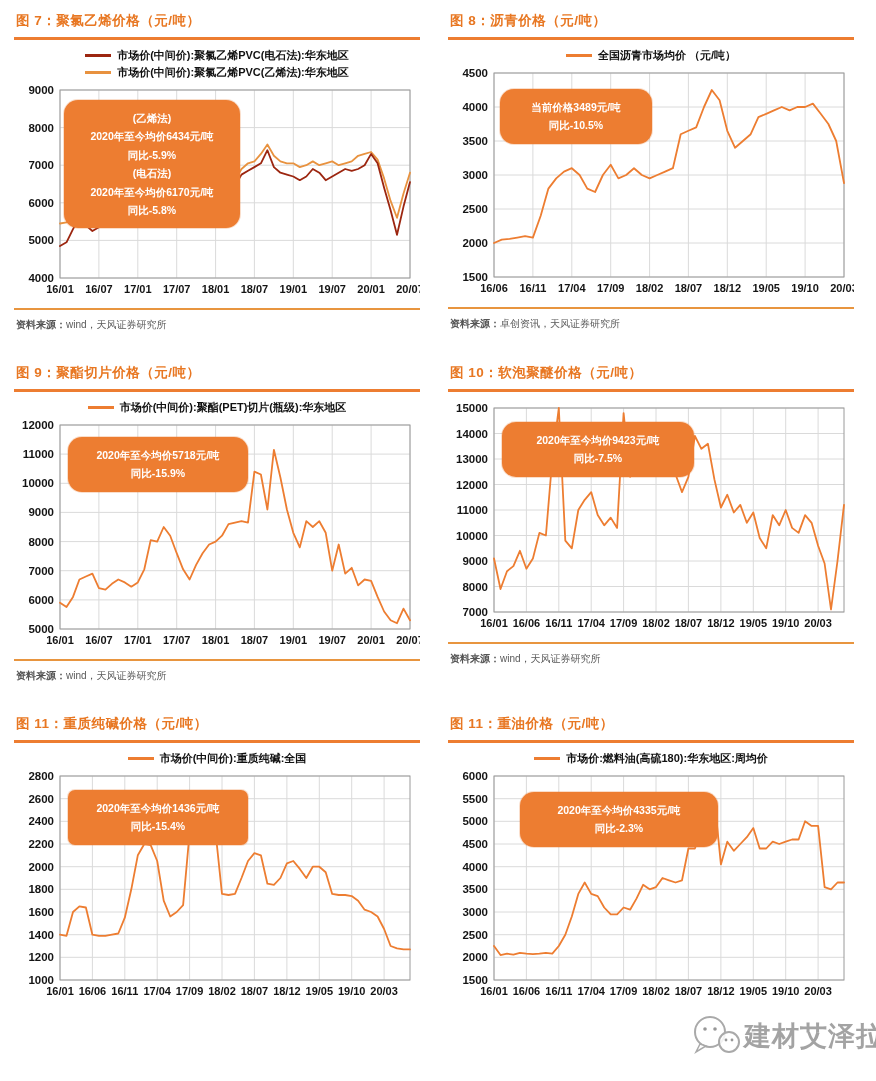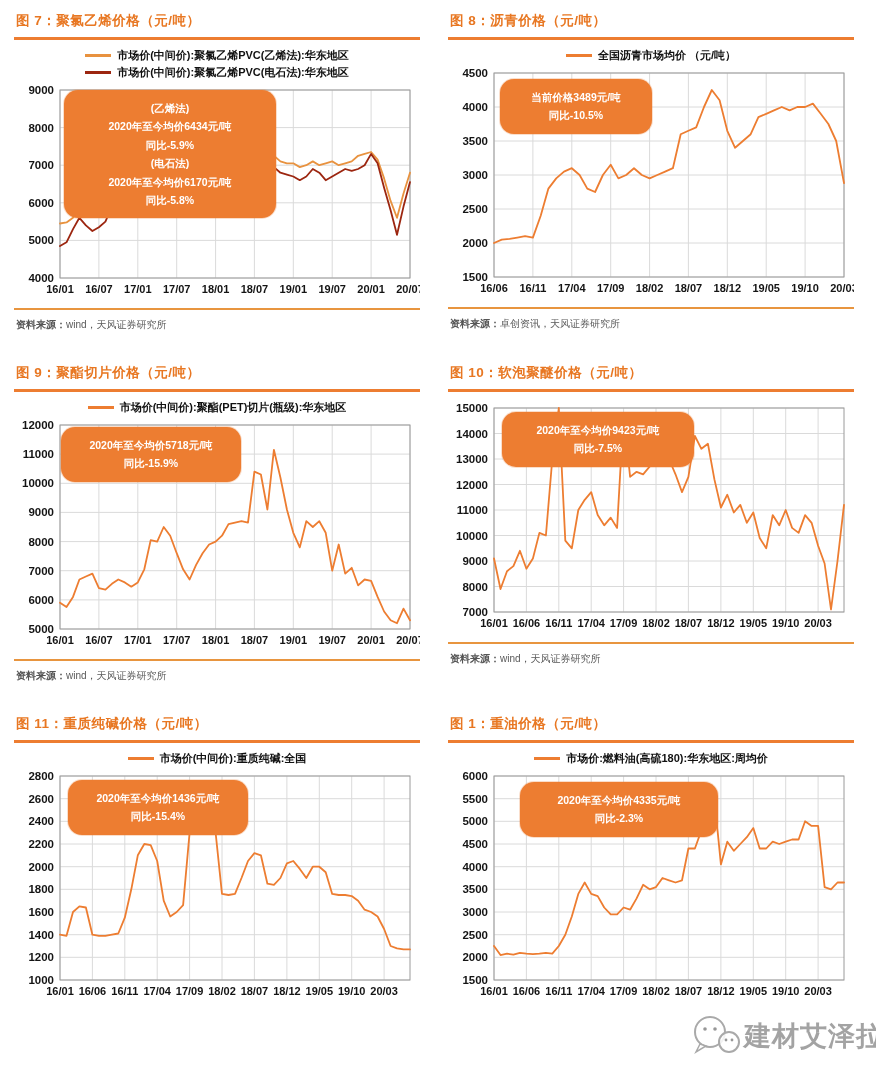--- a/index.html
+++ b/index.html
@@ -21,21 +21,21 @@
   .legend { display:flex; flex-direction:column; align-items:center; gap:2px; margin:2px 0 2px 0; }
   .legend-item { display:flex; align-items:center; }
   .legend-swatch { display:inline-block; width:26px; height:2.5px; margin-right:6px; }
   .legend-label { font-size:11px; font-weight:bold; color:#111; white-space:nowrap; }
   .chart-wrap { position:relative; }
   .ylab { font-family:"Liberation Sans",sans-serif; font-size:11.5px; font-weight:bold; fill:#141414; }
   .xlab { font-family:"Liberation Sans",sans-serif; font-size:11px; font-weight:bold; fill:#141414; }
   .callout {
     position:absolute; background:#ed7d31; border-radius:14px;
     color:#ffffff; font-weight:bold; font-size:10.5px; line-height:1.75;
-    text-align:center; padding:9px 8px; box-shadow:0 0 0 1px rgba(237,125,49,.25);
+    text-align:center; padding:9px 8px; box-shadow:0 0 0 1px rgba(237,125,49,.25);margin-top:10px;
   }
   .fig-source {
     border-top:2px solid #e8953f; margin-top:4px; padding:8px 2px 0 2px;
     font-size:10px; color:#595959;
   }
   .src-prefix { font-weight:bold; color:#555555; }
   .watermark {
     position:absolute; left:686px; top:1012px; display:flex; align-items:center;
     z-index:5; opacity:.9; pointer-events:none;
   }
@@ -47,26 +47,26 @@
 </head>
 <body>
 
 <div class="grid">
 
   <section class="figure">
     <h3 class="fig-title">图 7：聚氯乙烯价格（元/吨）</h3>
     <div class="fig-body">
       <div class="legend">
           <div class="legend-item">
+            <span class="legend-swatch" style="background: rgb(156, 38, 16);"></span>
+            <span class="legend-label">市场价(中间价):聚氯乙烯PVC(电石法):华东地区</span>
+          </div>
+          <div class="legend-item">
             <span class="legend-swatch" style="background: rgb(232, 146, 63);"></span>
             <span class="legend-label">市场价(中间价):聚氯乙烯PVC(乙烯法):华东地区</span>
-          </div>
-          <div class="legend-item">
-            <span class="legend-swatch" style="background: rgb(156, 38, 16);"></span>
-            <span class="legend-label">市场价(中间价):聚氯乙烯PVC(电石法):华东地区</span>
           </div>
         </div>
       <div class="chart-wrap">
         <svg class="chart" width="406" height="218">
             <line x1="46" y1="196.0" x2="396" y2="196.0" stroke="#dadada" stroke-width="1"></line>
             <text x="40" y="200" text-anchor="end" class="ylab">4000</text>
             <line x1="46" y1="158.4" x2="396" y2="158.4" stroke="#dadada" stroke-width="1"></line>
             <text x="40" y="162.4" text-anchor="end" class="ylab">5000</text>
             <line x1="46" y1="120.8" x2="396" y2="120.8" stroke="#dadada" stroke-width="1"></line>
             <text x="40" y="124.8" text-anchor="end" class="ylab">6000</text>
@@ -93,21 +93,21 @@
             <line x1="318.2" y1="8" x2="318.2" y2="196" stroke="#dadada" stroke-width="1"></line>
             <text x="318.2" y="211" text-anchor="middle" class="xlab">19/07</text>
             <line x1="357.1" y1="8" x2="357.1" y2="196" stroke="#dadada" stroke-width="1"></line>
             <text x="357.1" y="211" text-anchor="middle" class="xlab">20/01</text>
             <line x1="396.0" y1="8" x2="396.0" y2="196" stroke="#dadada" stroke-width="1"></line>
             <text x="396.0" y="211" text-anchor="middle" class="xlab">20/07</text>
             <rect x="46" y="8" width="350" height="188" fill="none" stroke="#9a9a9a" stroke-width="1"></rect>
             <polyline points="46.0,141.5 52.5,140.4 59.0,135.8 65.4,126.4 71.9,130.2 78.4,126.4 84.9,122.7 91.4,118.9 97.9,113.3 104.3,107.6 110.8,87.0 117.3,103.9 123.8,105.8 130.3,109.5 136.7,102.0 143.2,107.6 149.7,115.2 156.2,117.0 162.7,107.6 169.1,100.1 175.6,90.7 182.1,98.2 188.6,92.6 195.1,94.5 201.6,98.2 208.0,102.0 214.5,103.9 221.0,98.2 227.5,87.0 234.0,81.3 240.4,79.4 246.9,71.9 253.4,62.5 259.9,73.8 266.4,79.4 272.9,81.3 279.3,81.3 285.8,85.1 292.3,83.2 298.8,79.4 305.3,83.2 311.7,81.3 318.2,79.4 324.7,83.2 331.2,81.3 337.7,79.4 344.1,73.8 350.6,71.9 357.1,70.0 363.6,77.6 370.1,96.4 376.6,118.9 383.0,135.8 389.5,111.4 396.0,90.7" fill="none" stroke="#e8923f" stroke-width="1.8" stroke-linejoin="round" stroke-linecap="round"></polyline>
             <polyline points="46.0,164.0 52.5,160.3 59.0,147.1 65.4,135.8 71.9,143.4 78.4,149.0 84.9,145.2 91.4,139.6 97.9,124.6 104.3,115.2 110.8,83.2 117.3,111.4 123.8,115.2 130.3,118.9 136.7,107.6 143.2,115.2 149.7,122.7 156.2,126.4 162.7,115.2 169.1,103.9 175.6,87.0 182.1,103.9 188.6,96.4 195.1,100.1 201.6,105.8 208.0,111.4 214.5,113.3 221.0,103.9 227.5,92.6 234.0,88.8 240.4,85.1 246.9,81.3 253.4,68.2 259.9,85.1 266.4,90.7 272.9,92.6 279.3,94.5 285.8,98.2 292.3,94.5 298.8,87.0 305.3,90.7 311.7,98.2 318.2,94.5 324.7,90.7 331.2,87.0 337.7,88.8 344.1,87.0 350.6,83.2 357.1,71.9 363.6,81.3 370.1,105.8 376.6,128.3 383.0,152.8 389.5,124.6 396.0,100.1" fill="none" stroke="#9c2610" stroke-width="1.8" stroke-linejoin="round" stroke-linecap="round"></polyline>
           </svg>
-        <div class="callout" style="left: 50px; top: 8px; width: 212px;">
+        <div class="callout" style="left: 50px; top: 8px; width: 176px;">
             <div>(乙烯法)</div>
             <div>2020年至今均价6434元/吨</div>
             <div>同比-5.9%</div>
             <div>(电石法)</div>
             <div>2020年至今均价6170元/吨</div>
             <div>同比-5.8%</div>
           </div>
       </div>
     </div>
     <div class="fig-source"><span class="src-prefix">资料来源：</span><span>wind，天风证券研究所</span></div>
@@ -213,21 +213,21 @@
             <text x="279.3" y="227" text-anchor="middle" class="xlab">19/01</text>
             <line x1="318.2" y1="8" x2="318.2" y2="212" stroke="#dadada" stroke-width="1"></line>
             <text x="318.2" y="227" text-anchor="middle" class="xlab">19/07</text>
             <line x1="357.1" y1="8" x2="357.1" y2="212" stroke="#dadada" stroke-width="1"></line>
             <text x="357.1" y="227" text-anchor="middle" class="xlab">20/01</text>
             <line x1="396.0" y1="8" x2="396.0" y2="212" stroke="#dadada" stroke-width="1"></line>
             <text x="396.0" y="227" text-anchor="middle" class="xlab">20/07</text>
             <rect x="46" y="8" width="350" height="204" fill="none" stroke="#9a9a9a" stroke-width="1"></rect>
             <polyline points="46.0,185.8 52.5,190.1 59.0,179.9 65.4,162.5 71.9,159.5 78.4,156.6 84.9,171.2 91.4,172.7 97.9,166.8 104.3,162.5 110.8,165.4 117.3,169.7 123.8,165.4 130.3,152.3 136.7,123.1 143.2,124.6 149.7,110.0 156.2,118.7 162.7,136.2 169.1,152.3 175.6,162.5 182.1,147.9 188.6,136.2 195.1,127.5 201.6,124.6 208.0,118.7 214.5,107.1 221.0,105.6 227.5,104.2 234.0,105.6 240.4,54.6 246.9,57.5 253.4,92.5 259.9,32.8 266.4,60.5 272.9,92.5 279.3,115.8 285.8,130.4 292.3,104.2 298.8,110.0 305.3,104.2 311.7,115.8 318.2,153.7 324.7,127.5 331.2,156.6 337.7,150.8 344.1,168.3 350.6,162.5 357.1,163.9 363.6,179.9 370.1,194.5 376.6,203.3 383.0,206.2 389.5,191.6 396.0,203.3" fill="none" stroke="#ed7d31" stroke-width="1.8" stroke-linejoin="round" stroke-linecap="round"></polyline>
           </svg>
-        <div class="callout" style="left: 47px; top: 10px; width: 180px;">
+        <div class="callout" style="left: 54px; top: 10px; width: 180px;">
             <div>2020年至今均价5718元/吨</div>
             <div>同比-15.9%</div>
           </div>
       </div>
     </div>
     <div class="fig-source"><span class="src-prefix">资料来源：</span><span>wind，天风证券研究所</span></div>
   </section>
 
   <section class="figure">
     <h3 class="fig-title">图 10：软泡聚醚价格（元/吨）</h3>
@@ -335,31 +335,31 @@
             <text x="272.9" y="227" text-anchor="middle" class="xlab">18/12</text>
             <line x1="305.3" y1="8" x2="305.3" y2="212" stroke="#dadada" stroke-width="1"></line>
             <text x="305.3" y="227" text-anchor="middle" class="xlab">19/05</text>
             <line x1="337.7" y1="8" x2="337.7" y2="212" stroke="#dadada" stroke-width="1"></line>
             <text x="337.7" y="227" text-anchor="middle" class="xlab">19/10</text>
             <line x1="370.1" y1="8" x2="370.1" y2="212" stroke="#dadada" stroke-width="1"></line>
             <text x="370.1" y="227" text-anchor="middle" class="xlab">20/03</text>
             <rect x="46" y="8" width="350" height="204" fill="none" stroke="#9a9a9a" stroke-width="1"></rect>
             <polyline points="46.0,166.7 52.5,167.8 59.0,144.0 65.4,138.3 71.9,139.5 78.4,166.7 84.9,167.8 91.4,167.8 97.9,166.7 104.3,165.5 110.8,149.7 117.3,121.3 123.8,87.3 130.3,76.0 136.7,77.1 143.2,93.0 149.7,132.7 156.2,148.5 162.7,144.0 169.1,137.2 175.6,64.7 182.1,59.0 188.6,60.1 195.1,62.4 201.6,64.7 208.0,125.9 214.5,127.0 221.0,125.9 227.5,110.0 234.0,93.0 240.4,85.1 246.9,87.3 253.4,115.7 259.9,116.8 266.4,110.0 272.9,95.3 279.3,93.0 285.8,100.9 292.3,110.0 298.8,98.7 305.3,98.7 311.7,104.3 318.2,125.9 324.7,127.0 331.2,127.0 337.7,128.1 344.1,132.7 350.6,141.7 357.1,144.0 363.6,148.5 370.1,161.0 376.6,178.0 383.0,180.3 389.5,181.4 396.0,181.4" fill="none" stroke="#ed7d31" stroke-width="1.8" stroke-linejoin="round" stroke-linecap="round"></polyline>
           </svg>
-        <div class="callout" style="left: 54px; top: 12px; width: 180px;">
+        <div class="callout" style="left: 54px; top: 12px; width: 180px; border-radius: 7px;">
             <div>2020年至今均价1436元/吨</div>
             <div>同比-15.4%</div>
           </div>
       </div>
     </div>
 
   </section>
 
   <section class="figure">
-    <h3 class="fig-title">图 1：重油价格（元/吨）</h3>
+    <h3 class="fig-title">图 11：重油价格（元/吨）</h3>
     <div class="fig-body">
       <div class="legend">
           <div class="legend-item">
             <span class="legend-swatch" style="background: rgb(237, 125, 49);"></span>
             <span class="legend-label">市场价:燃料油(高硫180):华东地区:周均价</span>
           </div>
         </div>
       <div class="chart-wrap">
         <svg class="chart" width="406" height="234">
             <line x1="46" y1="212.0" x2="396" y2="212.0" stroke="#dadada" stroke-width="1"></line>

